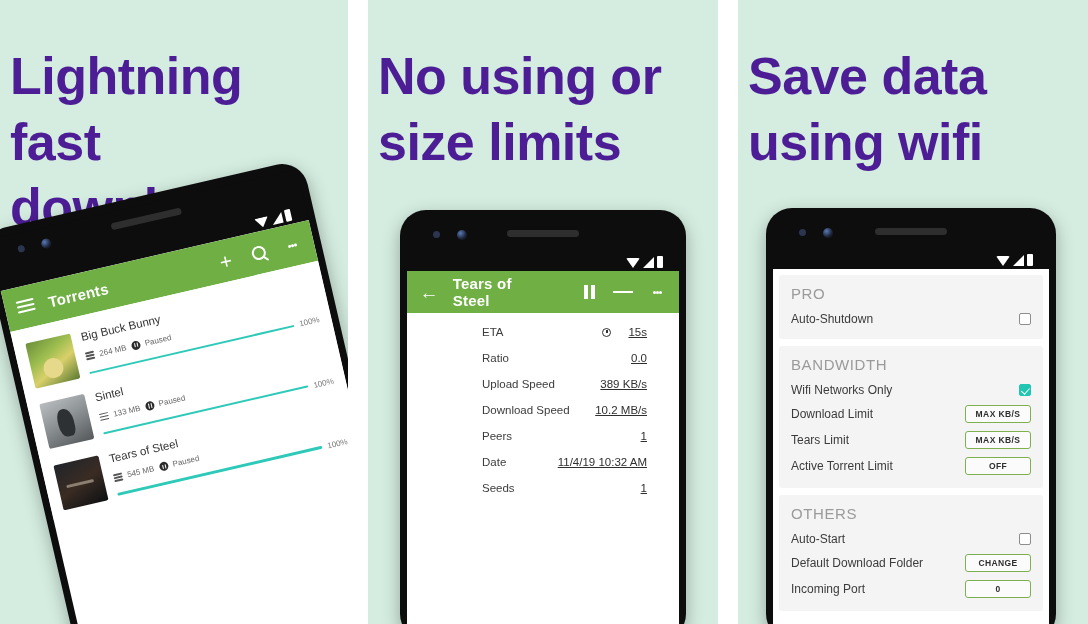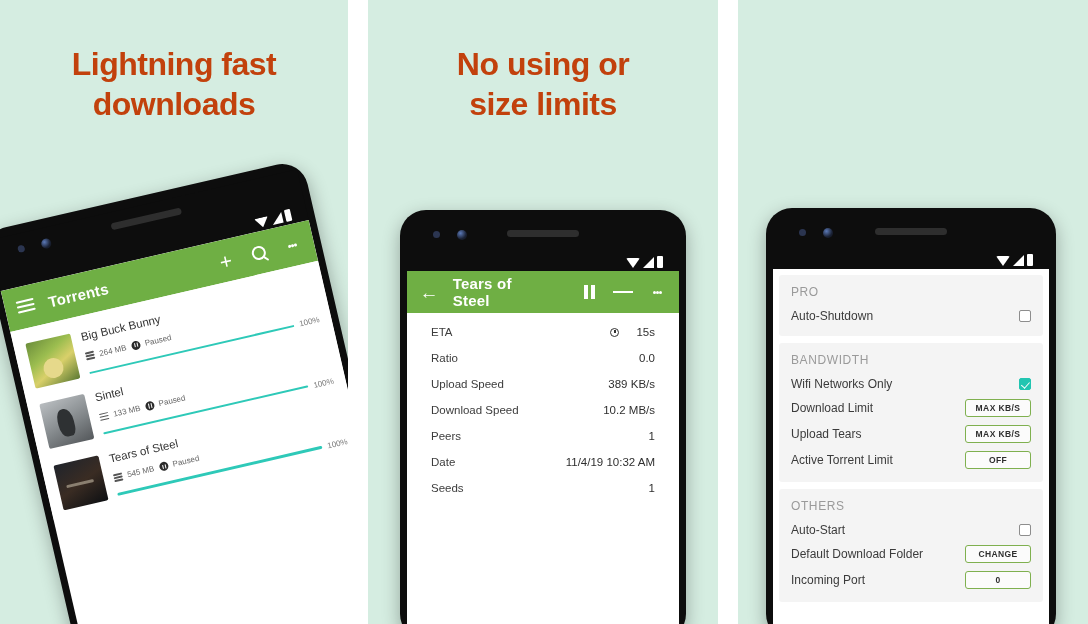--- a/index.html
+++ b/index.html
@@ -19,25 +19,24 @@
     flex: 0 0 auto;
   }
   .panel.p1 { width: 348px; }
   .gap { flex: 0 0 auto; width: 20px; height: 624px; background: #ffffff; }
   .panel.p2 { width: 350px; }
   .panel.p3 { width: 350px; }
 
   .headline {
     position: absolute;
     left: 0; right: 0; top: 44px;
-    text-align: center;
-    font-size: 32px;
+    font-size: 52px;
     line-height: 1.26;
     font-weight: bold;
-    color: #c2410c;
+    color: #4c1d95;
     letter-spacing: -0.5px;
     padding: 0 10px;
   }
   .headline .l2 { display: block; }
 
   
   .phone {
     position: absolute;
     background: #0d0d0d;
     border-radius: 26px;
@@ -82,30 +81,30 @@
   .ic-search::after { content:""; position:absolute; width:2px; height:6px; background:#fff;
                       right:-2px; bottom:-5px; transform: rotate(-45deg); border-radius:1px; }
   .ic-dots i { display:block; width:3px; height:3px; background:#fff; border-radius:50%; margin:2px 0; }
   .ic-pause { display:flex; gap:3px; }
   .ic-pause i { display:block; width:4px; height:14px; background:#fff; }
   .ic-list i { display:block; height:2px; background:#fff; margin:2.5px 0; width:16px; }
 
   
   .detail-list { padding: 6px 0 0 0; background:#fff; }
   .drow { display:flex; align-items:center; justify-content:space-between;
-          padding: 7px 24px; font-size: 11.5px; color:#3a3a3a; }
+          padding: 7px 32px; font-size: 11.5px; color:#3a3a3a;margin-left:43px; }
   .drow .k { color:#3c3c3c; }
-  .drow .v { color:#2f2f2f; display:flex; align-items:center; gap:17px; }
+  .drow .v { color:#2f2f2f; display:flex; align-items:center; gap:17px;text-decoration:underline; }
   .clockglyph { display:inline-block; width:9px; height:9px; border:1.6px solid #333; border-radius:50%; position:relative; }
   .clockglyph::after { content:""; position:absolute; left:3px; top:1.4px; width:1.3px; height:3.2px; background:#333; }
 
   
   .settings-body { background:#ffffff; padding: 6px 6px 0 6px; }
   .card { background:#f4f4f4; border-radius:3px; margin-bottom: 7px; padding: 8px 0 9px 0; }
-  .cardhead { font-size: 12px; color:#9a9a9a; letter-spacing:.6px; padding: 2px 12px 6px 12px; }
+  .cardhead { font-size: 15px; color:#9a9a9a; letter-spacing:.6px; padding: 2px 12px 6px 12px; }
   .srow { display:flex; align-items:center; justify-content:space-between; padding: 4px 12px; min-height: 20px; }
   .srow .lbl { font-size: 12px; color:#3b3b3b; }
   .srow .val { font-size: 10.5px; color:#5e5e5e; }
   .cbox { width: 12px; height: 12px; border:1.5px solid #8d8d8d; border-radius:2px; background:#fff; }
   .cbox.on { background:#22c5b1; border-color:#22c5b1; position:relative; }
   .cbox.on::after { content:""; position:absolute; left:3.4px; top:0.8px; width:3.5px; height:7px;
                     border:solid #fff; border-width:0 1.8px 1.8px 0; transform: rotate(42deg); }
   .pill { border:1px solid #7fb04f; border-radius:3px; background:#fbfbfb;
           font-size: 8.5px; font-weight:bold; color:#2e2e2e; letter-spacing:.4px;
           padding: 3px 0; width: 66px; text-align:center; }
@@ -332,20 +331,24 @@
             <span class="v">1</span>
           </div>
         </div>
       </div>
     </div>
   </div>
 
   <div class="gap"></div>
 
   <div class="panel p3">
+    <div class="headline">
+      <span>Save data</span>
+      <span class="l2">using wifi</span>
+    </div>
 
     <div class="phone" style="left:28px; top:208px; width:290px; height:432px;">
       <div class="bezel-top">
         <div class="cam a"></div>
         <div class="cam b"></div>
         <div class="speaker"></div>
         <div class="statusicons">
           <div class="ic-wifi"></div>
           <div class="ic-sig"></div>
           <div class="ic-bat"></div>
@@ -367,21 +370,21 @@
             <div class="cardhead">BANDWIDTH</div>
             <div class="srow">
               <span class="lbl">Wifi Networks Only</span>
               <span class="cbox on"></span>
             </div>
             <div class="srow">
               <span class="lbl">Download Limit</span>
               <span class="pill">MAX KB/S</span>
             </div>
             <div class="srow">
-              <span class="lbl">Upload Tears</span>
+              <span class="lbl">Tears Limit</span>
               <span class="pill">MAX KB/S</span>
             </div>
             <div class="srow">
               <span class="lbl">Active Torrent Limit</span>
               <span class="pill">OFF</span>
             </div>
           </div>
 
           <div class="card">
             <div class="cardhead">OTHERS</div>

